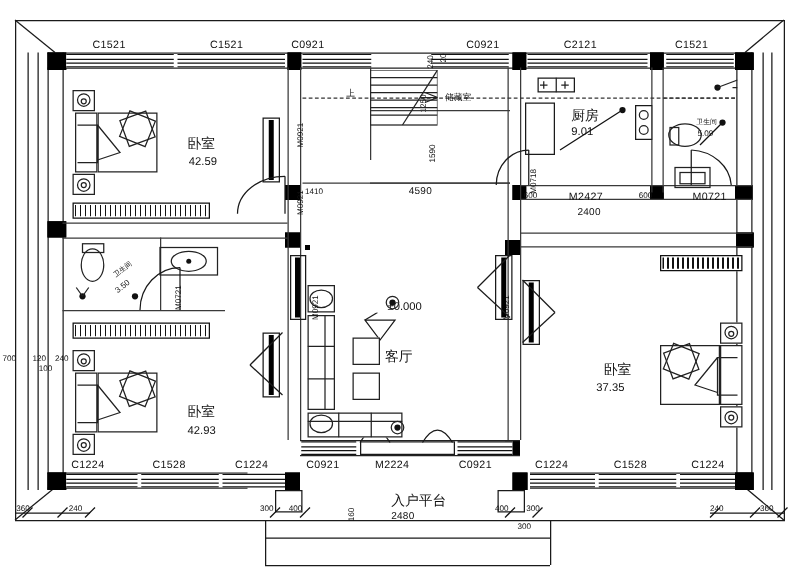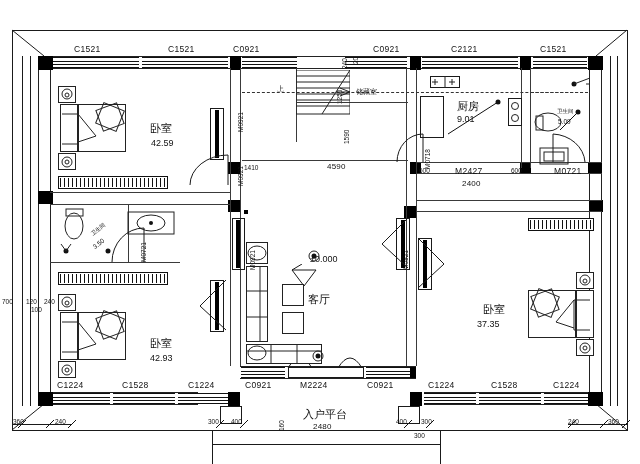--- a/index.html
+++ b/index.html
@@ -1,18 +1,18 @@
 <!DOCTYPE html>
 <html><head>
 <meta charset="utf-8">
 <style>
   html,body{margin:0;padding:0;background:#fff;}
   body{width:640px;height:464px;overflow:hidden;
        font-family:"Liberation Sans","DejaVu Sans",sans-serif;}
-  #stage{position:relative;width:640px;height:372px;background:#ffffff;margin-top:14px;}
+  #stage{position:relative;width:640px;height:372px;background:#ffffff;}
   #stage *{box-sizing:border-box;}
 
   
   .ln{position:absolute;background:#1a1a1a;}
   .hln{height:1px;}
   .vln{width:1px;}
   .thin{background:#3a3a3a;}
   .wallthin{background:#222;}
   .col{position:absolute;background:#000;border:1px solid #000;}
   .box{position:absolute;border:1px solid #1a1a1a;background:transparent;}
@@ -149,21 +149,21 @@
   <span class="t tag" style="left:300px;top:366px;">M2224</span>
   <span class="t tag" style="left:367px;top:366px;">C0921</span>
 
   <div class="ln hln" style="left:212px;top:452px;width:228px;"></div>
   <div class="ln vln" style="left:212px;top:416px;height:36px;"></div>
   <div class="ln vln" style="left:440px;top:416px;height:36px;"></div>
   <div class="ln hln" style="left:212px;top:430px;width:228px;"></div>
   <div class="boxf" style="left:220px;top:392px;width:22px;height:18px;"></div>
   <div class="boxf" style="left:398px;top:392px;width:22px;height:18px;"></div>
 
-  <span class="t cn" style="left:303px;top:393px;">入户平台</span>
+  <span class="t cn" style="left:313px;top:393px;">入户平台</span>
   <span class="t dim" style="left:313px;top:408px;">2480</span>
   <span class="t dimsm rot90" style="left:278px;top:417px;">160</span>
 
   <div class="ln hln thin" style="left:50px;top:178px;width:180px;"></div>
   <div class="ln hln thin" style="left:50px;top:190px;width:180px;"></div>
 
   <div class="ln vln thin" style="left:230px;top:54px;height:298px;"></div>
   <div class="ln vln thin" style="left:240px;top:54px;height:298px;"></div>
 
   <div class="ln vln thin" style="left:406px;top:54px;height:298px;"></div>

